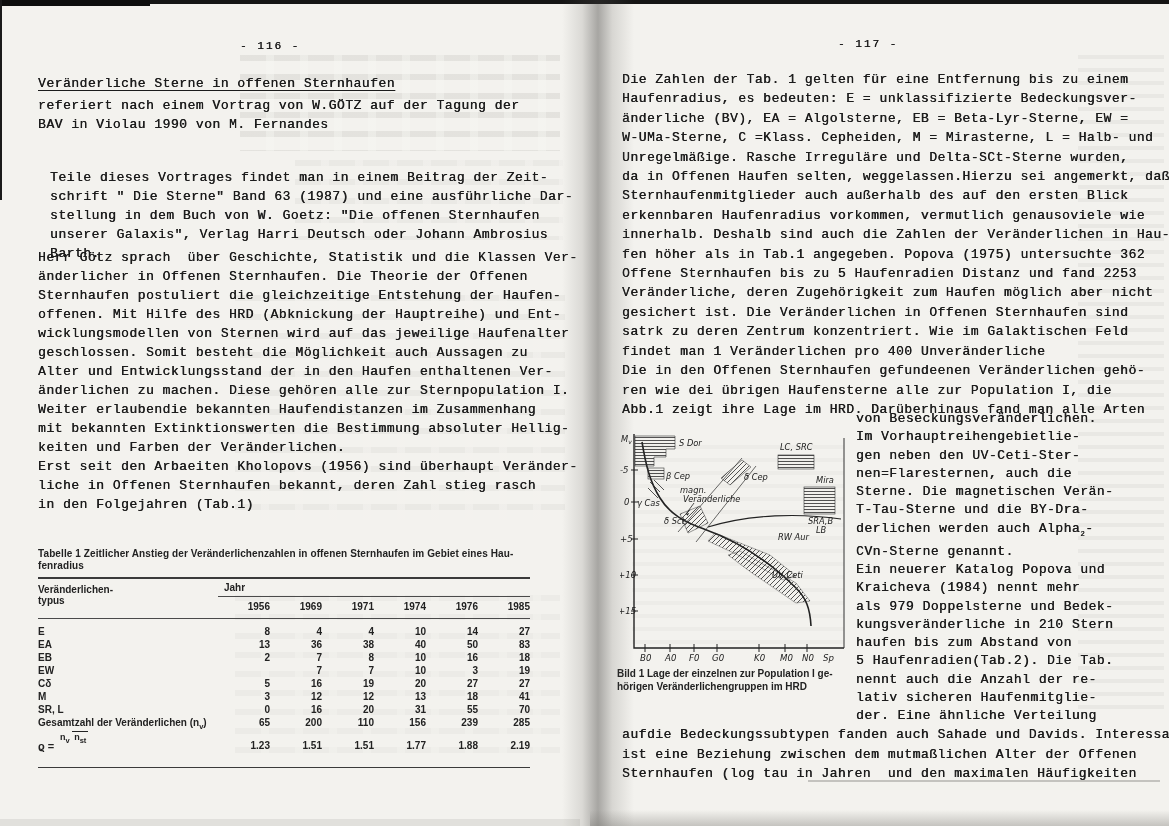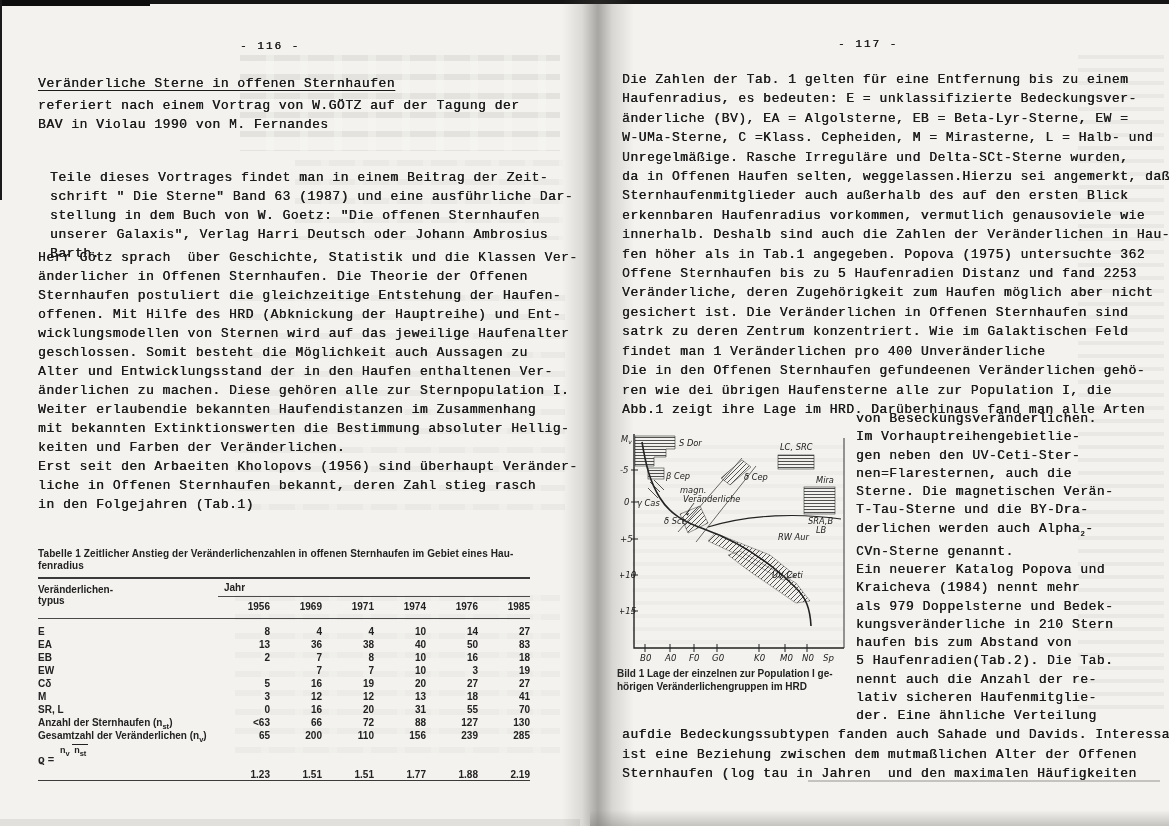--- a/index.html
+++ b/index.html
@@ -45,21 +45,21 @@
   .subrule{position:absolute;left:180px;right:0;top:17px;height:1px;background:#4a4a4a;}
   .yrow{position:absolute;left:0;right:0;top:22px;}
   .grid{display:grid;grid-template-columns:180px repeat(6,52px);}
   .grid .c{text-align:right;}
   .grid .l{text-align:left;font-weight:700;}
   .trow{height:13px;line-height:13px;}
   .ratio{position:relative;height:30px;margin-top:3px;}
   .rho{position:absolute;left:0;top:8px;font-size:11px;}
   .frac{position:absolute;left:22px;top:0;text-align:right;font-size:9px;line-height:10px;}
   .fden{border-top:1px solid #222;padding:0 2px;}
-  .ratio .grid{position:absolute;left:0;right:0;top:24px;}
+  .ratio .grid{position:absolute;left:0;right:0;top:8px;}
   
   .fig{position:absolute;left:620px;top:430px;width:238px;height:236px;}
   .figcap{position:absolute;left:617px;top:668px;width:258px;font-family:"Liberation Sans","DejaVu Sans",sans-serif;
           font-weight:700;font-size:10px;line-height:12.5px;color:#222;}
   svg text{font-family:"DejaVu Sans",sans-serif;font-style:italic;font-size:8.3px;fill:#1b1b1b;}
   svg text.tick{font-size:8.6px;}
 </style>
 </head>
 <body>
 
@@ -192,29 +192,20 @@
     <div class="grid trow">
       <span class="l">SR, L</span>
       <span class="c">0</span>
       <span class="c">16</span>
       <span class="c">20</span>
       <span class="c">31</span>
       <span class="c">55</span>
       <span class="c">70</span>
     </div>
 
-    <div class="grid trow">
-      <span class="l"><span>Anzahl der Sternhaufen (n</span><sub>st</sub><span>)</span></span>
-      <span class="c">&lt;63</span>
-      <span class="c">66</span>
-      <span class="c">72</span>
-      <span class="c">88</span>
-      <span class="c">127</span>
-      <span class="c">130</span>
-    </div>
     <div class="grid trow">
       <span class="l"><span>Gesamtzahl der Veränderlichen (n</span><sub>v</sub><span>)</span></span>
       <span class="c">65</span>
       <span class="c">200</span>
       <span class="c">110</span>
       <span class="c">156</span>
       <span class="c">239</span>
       <span class="c">285</span>
     </div>
 

